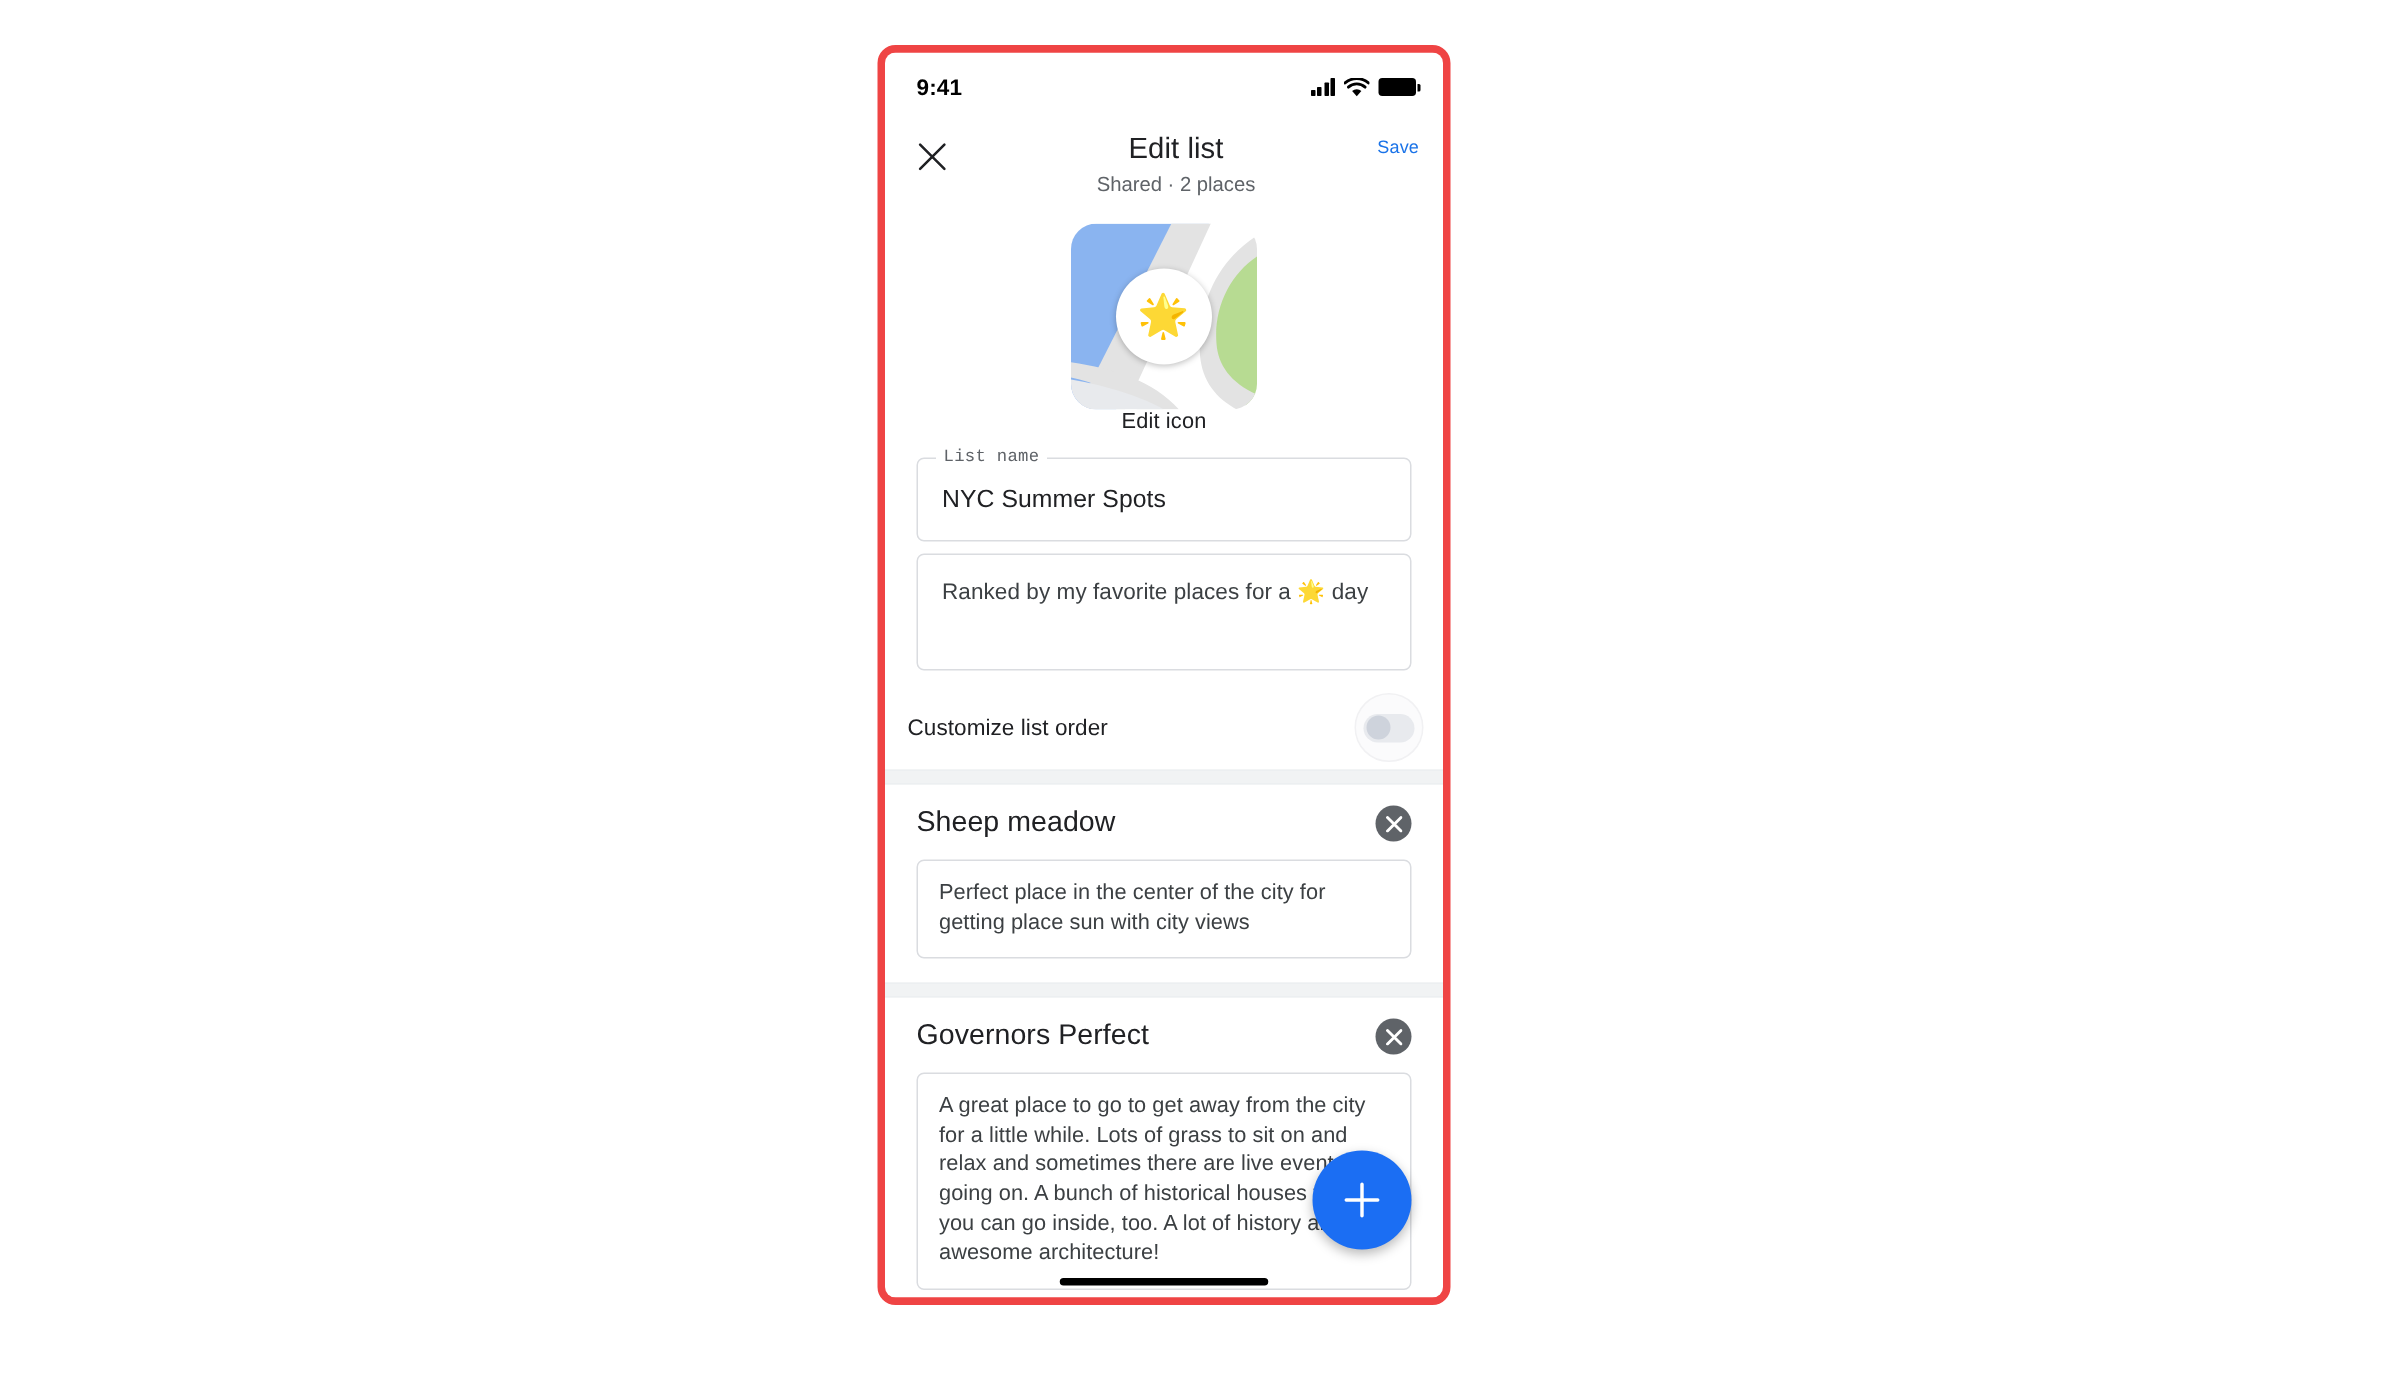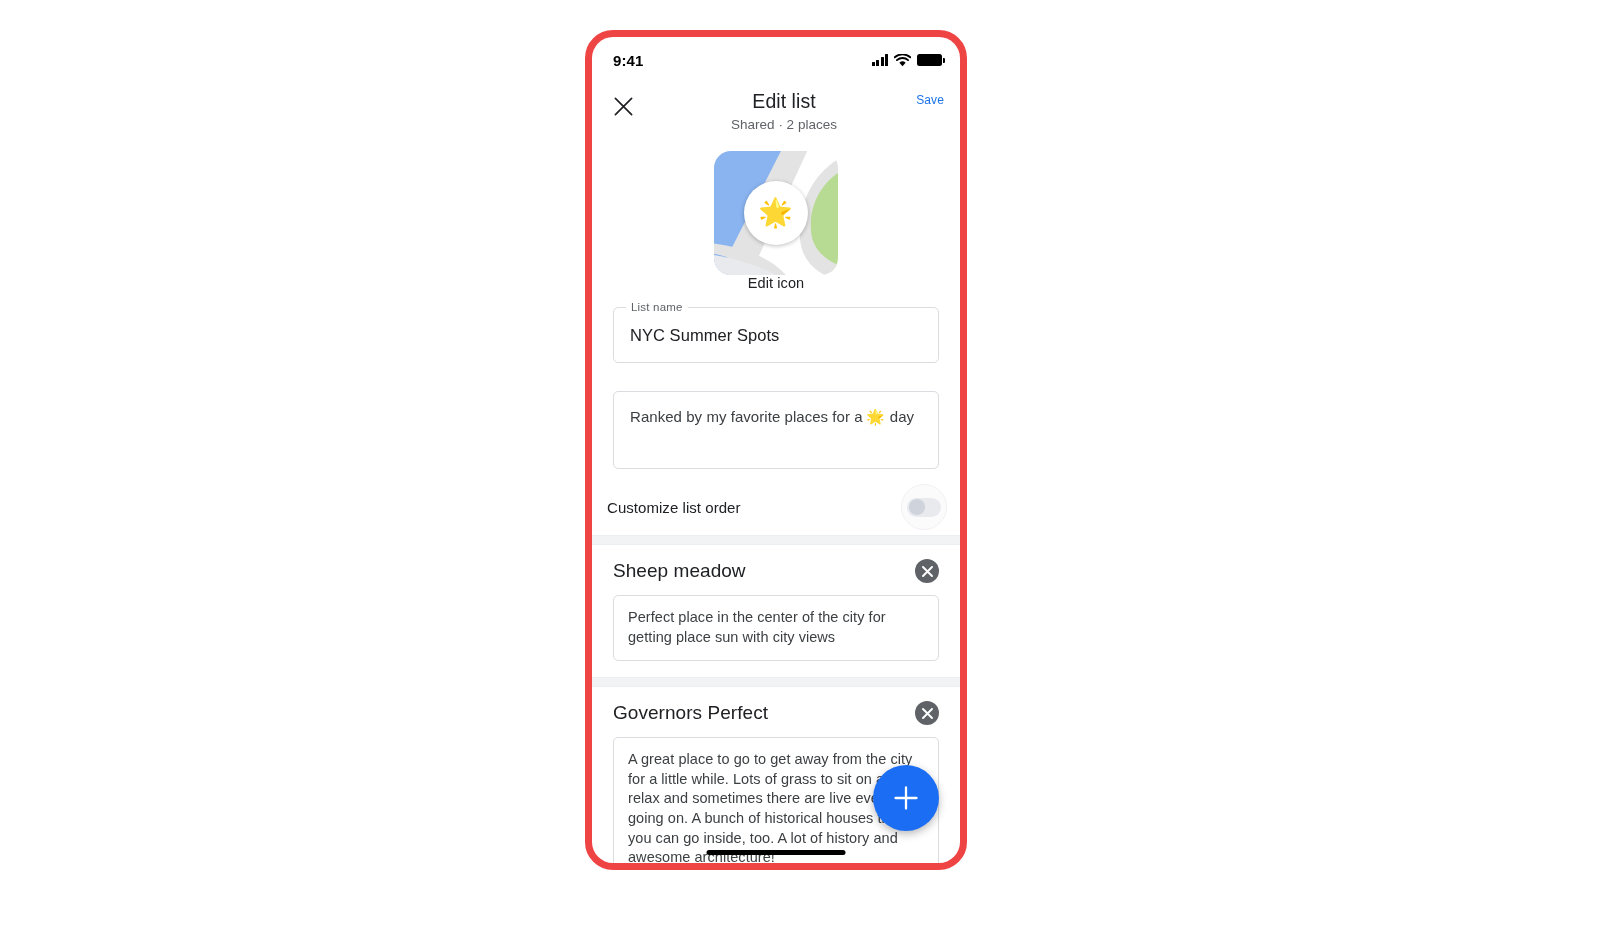--- a/index.html
+++ b/index.html
@@ -19,22 +19,22 @@
     background: #ffffff;
   }
 
   
   .phone-frame {
     position: absolute;
     left: 585px;
     top: 30px;
     width: 382px;
     height: 840px;
-    border: 7px solid #ef4444;
-    border-radius: 28px;
+    border: 5px solid #ef4444;
+    border-radius: 12px;
     background: #ef4444;
     overflow: hidden;
   }
 
   .phone-screen {
     position: absolute;
     inset: 0;
     background: #ffffff;
     overflow: hidden;
     display: flex;
@@ -188,29 +188,30 @@
   .field-legend {
     position: absolute;
     top: -8px;
     left: 12px;
     background: #ffffff;
     padding: 0 5px;
     font-size: 11.5px;
     color: #5f6368;
     line-height: 14px;
     letter-spacing: 0.2px;
+    font-family: Liberation Mono, monospace;
   }
   .field-value {
     font-size: 16.5px;
     color: #202124;
     letter-spacing: 0.05px;
   }
 
   .outlined-area {
-    margin-top: 28px;
+    margin-top: 8px;
     border: 1px solid #dadce0;
     border-radius: 5px;
     min-height: 78px;
     padding: 14px 16px 12px 16px;
     background: #fff;
     cursor: text;
   }
   .area-value {
     font-size: 15px;
     color: #3c4043;

